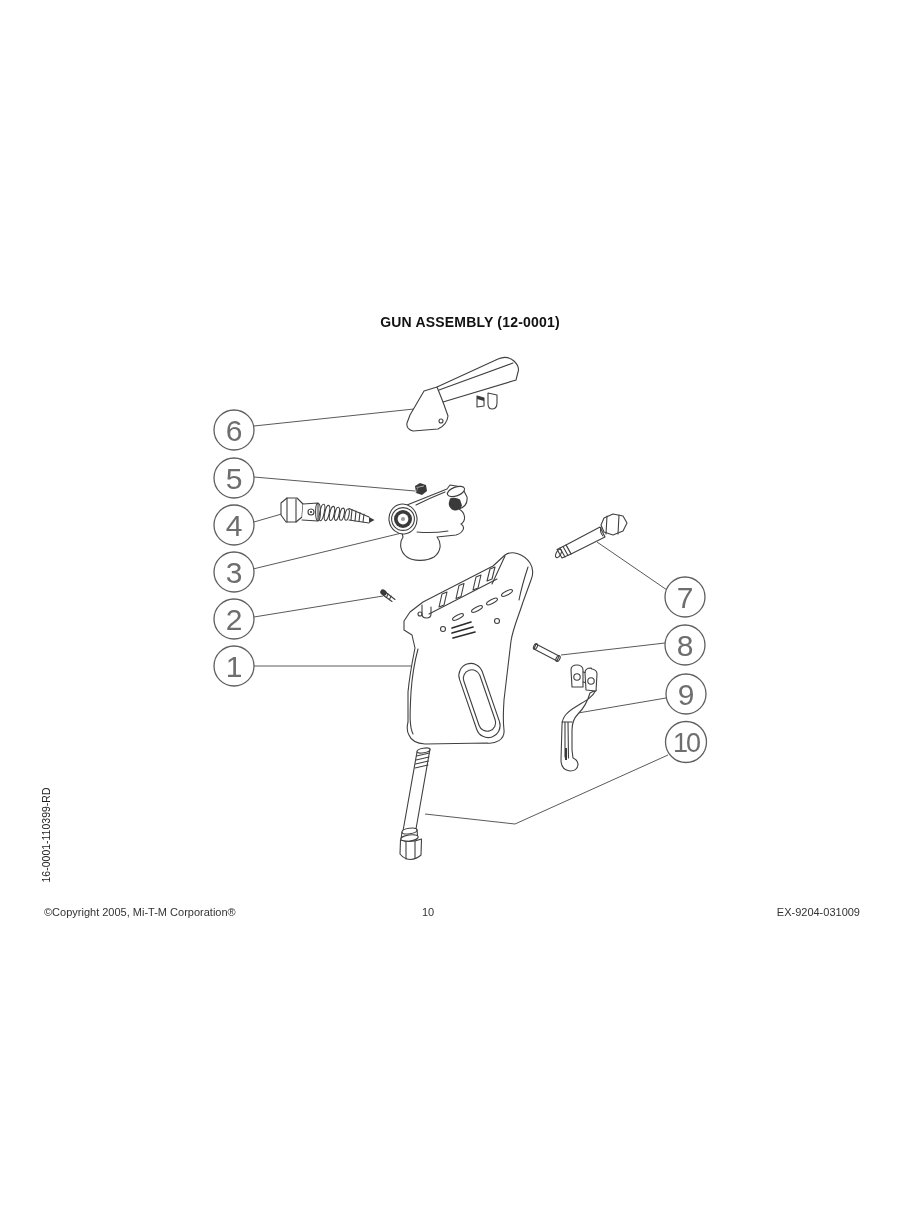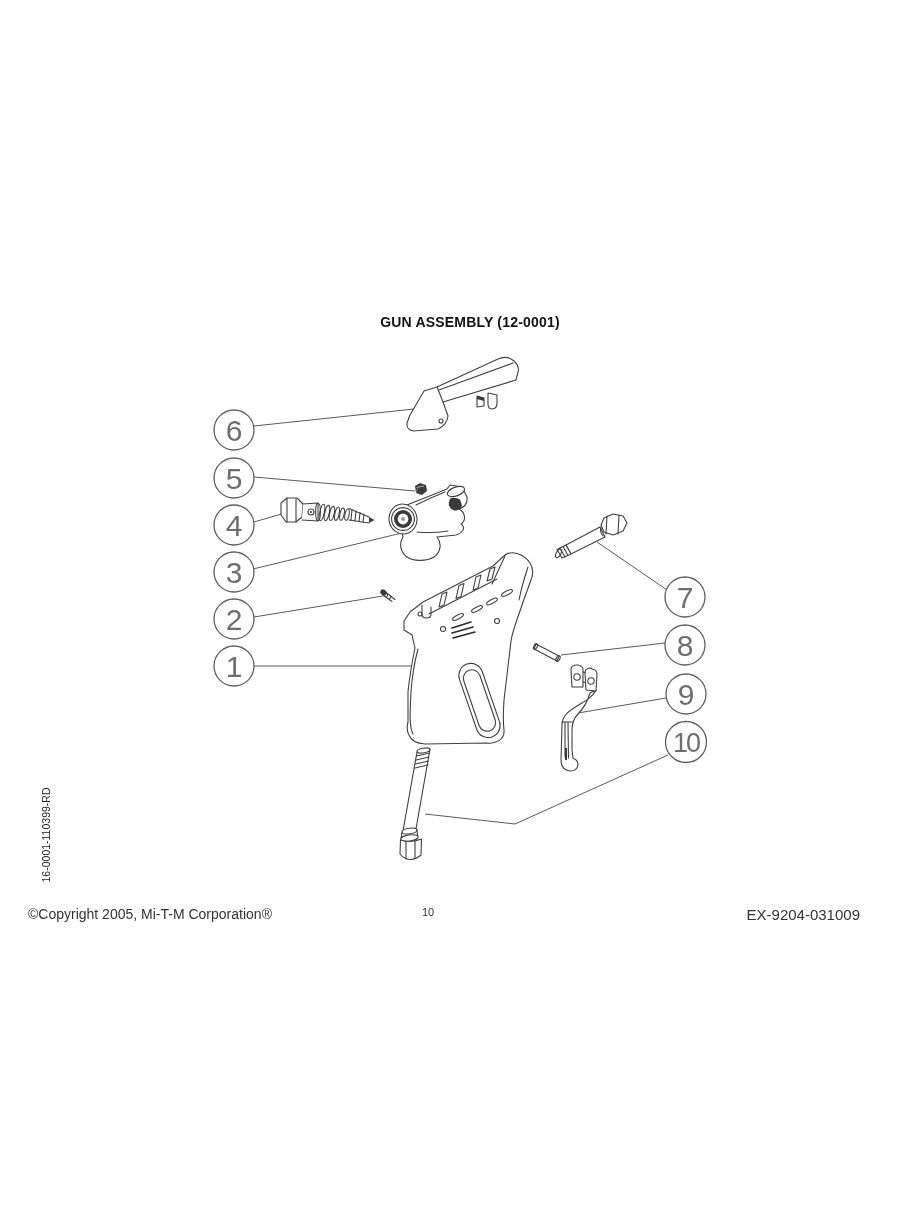--- a/index.html
+++ b/index.html
@@ -9,23 +9,23 @@
   }
   .sheet{position:absolute;inset:0;background:#fff;}
   .page-title{
     position:absolute;top:314px;left:470px;transform:translateX(-50%);
     font-size:14px;font-weight:bold;color:#111;white-space:nowrap;letter-spacing:.2px;
   }
   .side-label{
     position:absolute;left:46px;top:835px;transform:translate(-50%,-50%) rotate(-90deg);
     transform-origin:center;font-size:10.5px;color:#222;white-space:nowrap;
   }
-  .footer-copyright{position:absolute;left:28px;top:906px;font-size:14px;color:#333;white-space:nowrap;text-align:center;}
+  .footer-copyright{position:absolute;left:44px;top:906px;font-size:11px;color:#333;white-space:nowrap;text-align:center;}
   .footer-page{position:absolute;left:428px;top:906px;transform:translateX(-50%);font-size:11px;color:#333;}
-  .footer-code{position:absolute;right:46px;top:906px;font-size:15px;color:#333;white-space:nowrap;}
+  .footer-code{position:absolute;right:46px;top:906px;font-size:11px;color:#333;white-space:nowrap;}
   svg{position:absolute;left:0;top:0;}
   .ln{stroke:#5a5a5a;stroke-width:1;fill:none;}
   .pt{stroke:#404040;stroke-width:1.1;fill:none;stroke-linejoin:round;stroke-linecap:round;}
   .ptw{stroke:#404040;stroke-width:1.1;fill:#ffffff;stroke-linejoin:round;stroke-linecap:round;}
   .dk{fill:#3a3a3a;stroke:none;}
   .callout-circle{fill:#ffffff;stroke:#5f5f5f;stroke-width:1.3;}
   .callout-num{fill:#6e6e6e;font-family:"Liberation Sans",sans-serif;font-size:30px;text-anchor:middle;}
   .callout-num.two{font-size:27px;letter-spacing:-2px;}
   .tinytext{stroke:#2a2a2a;stroke-width:1.7;stroke-linecap:round;}
 </style>

